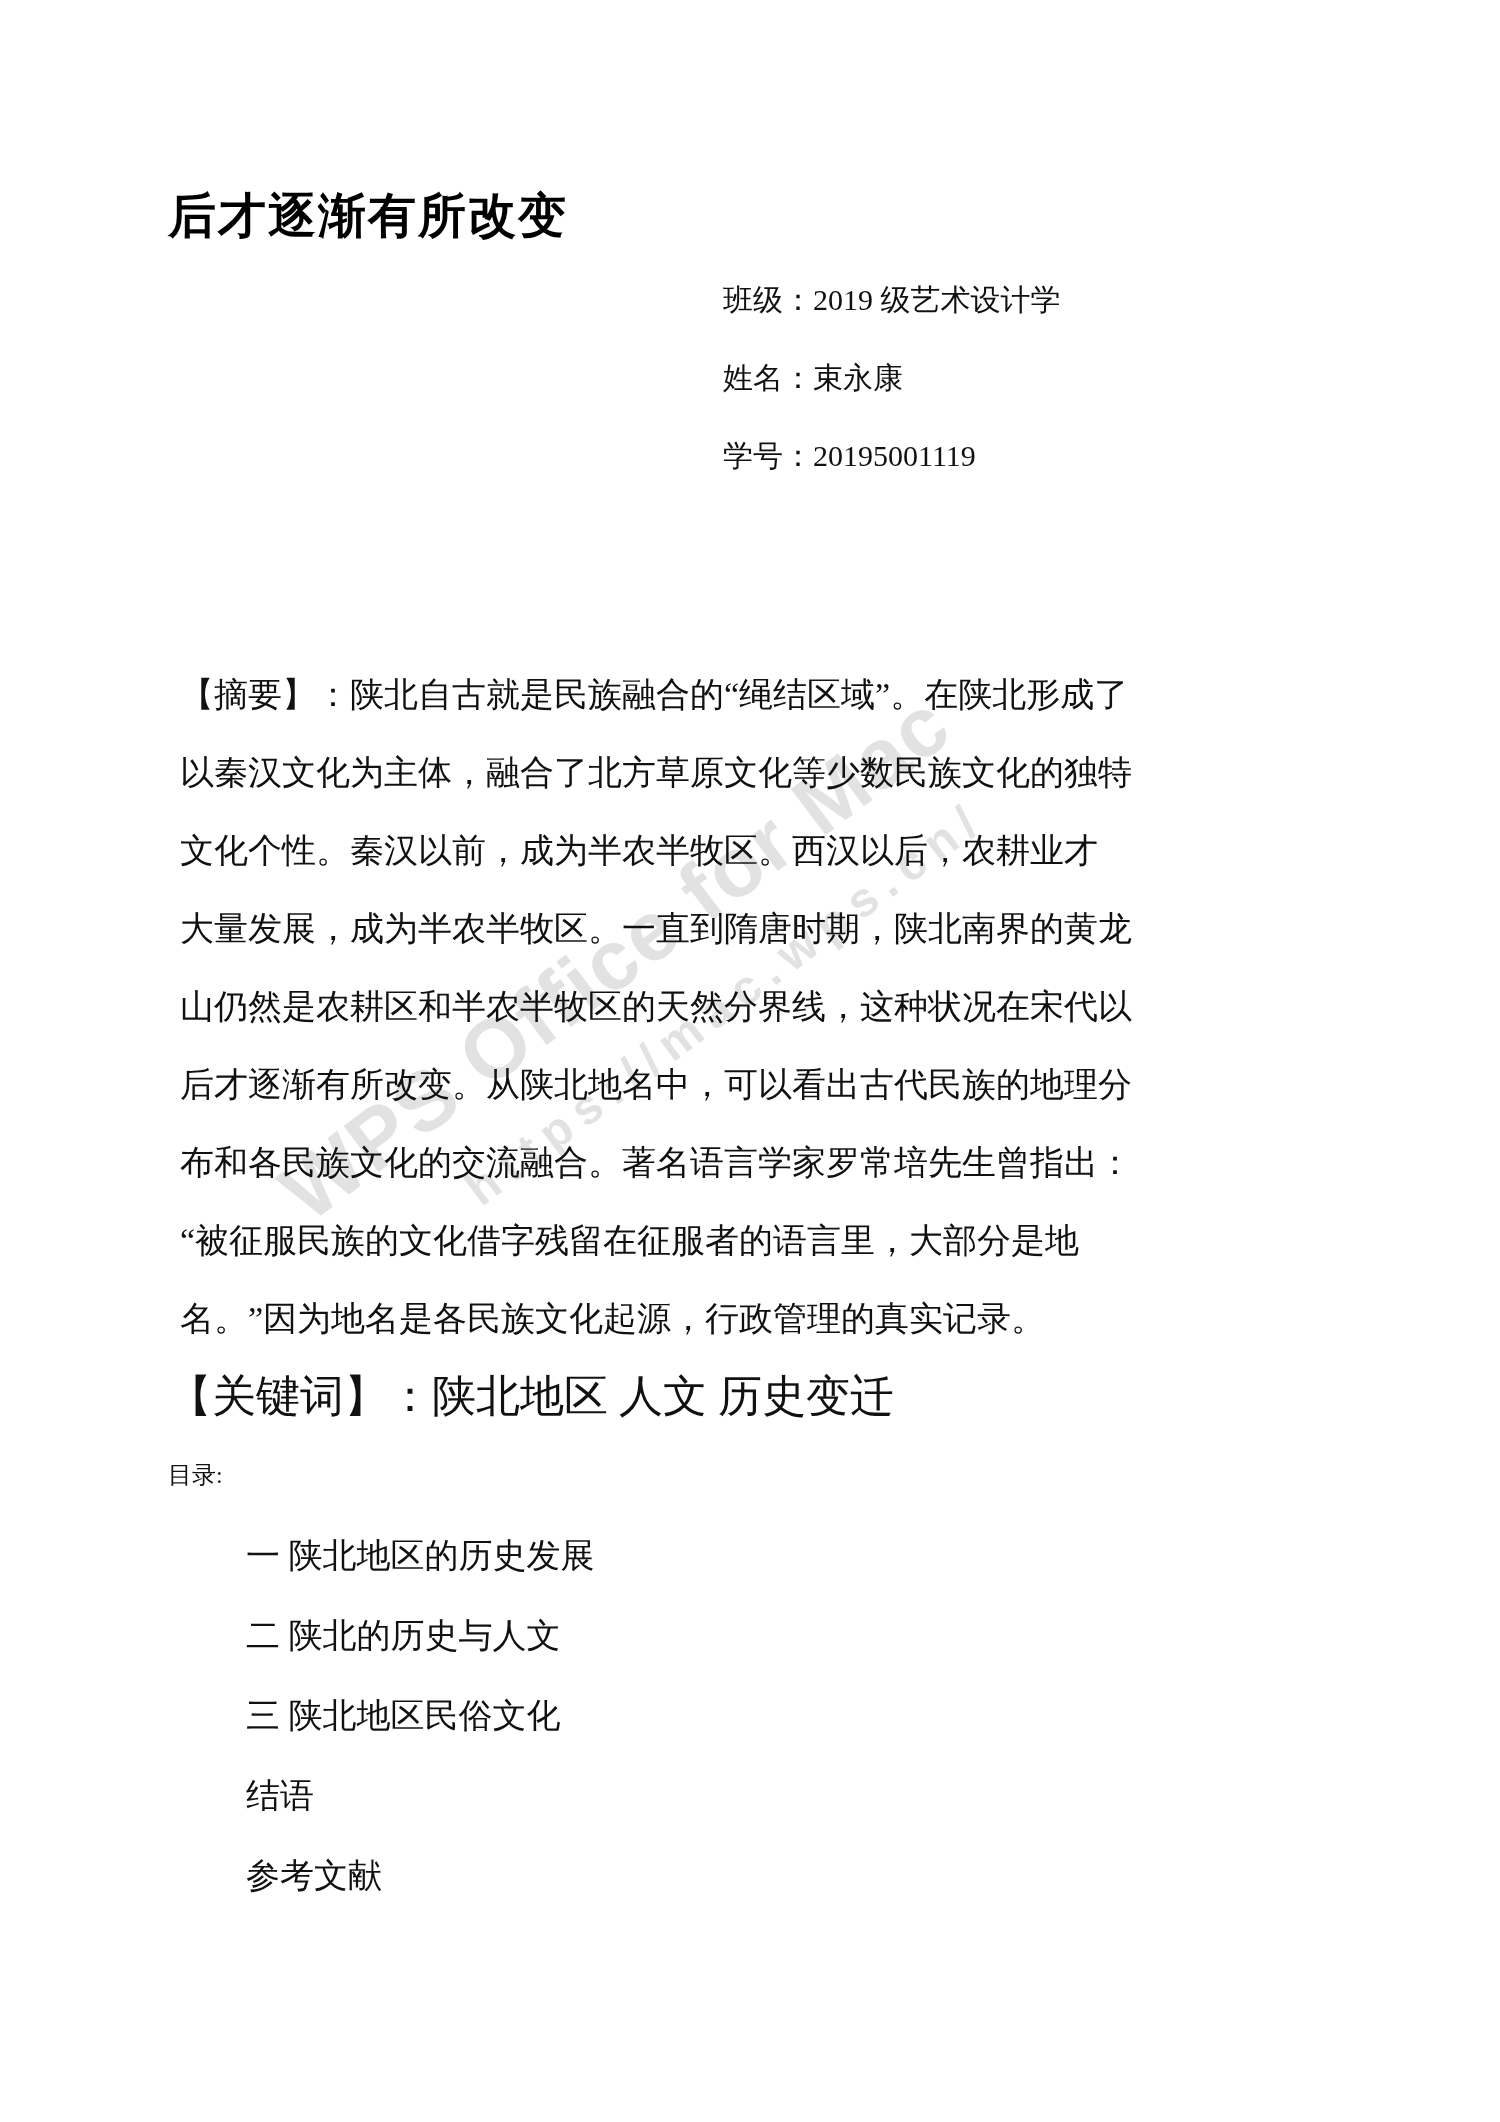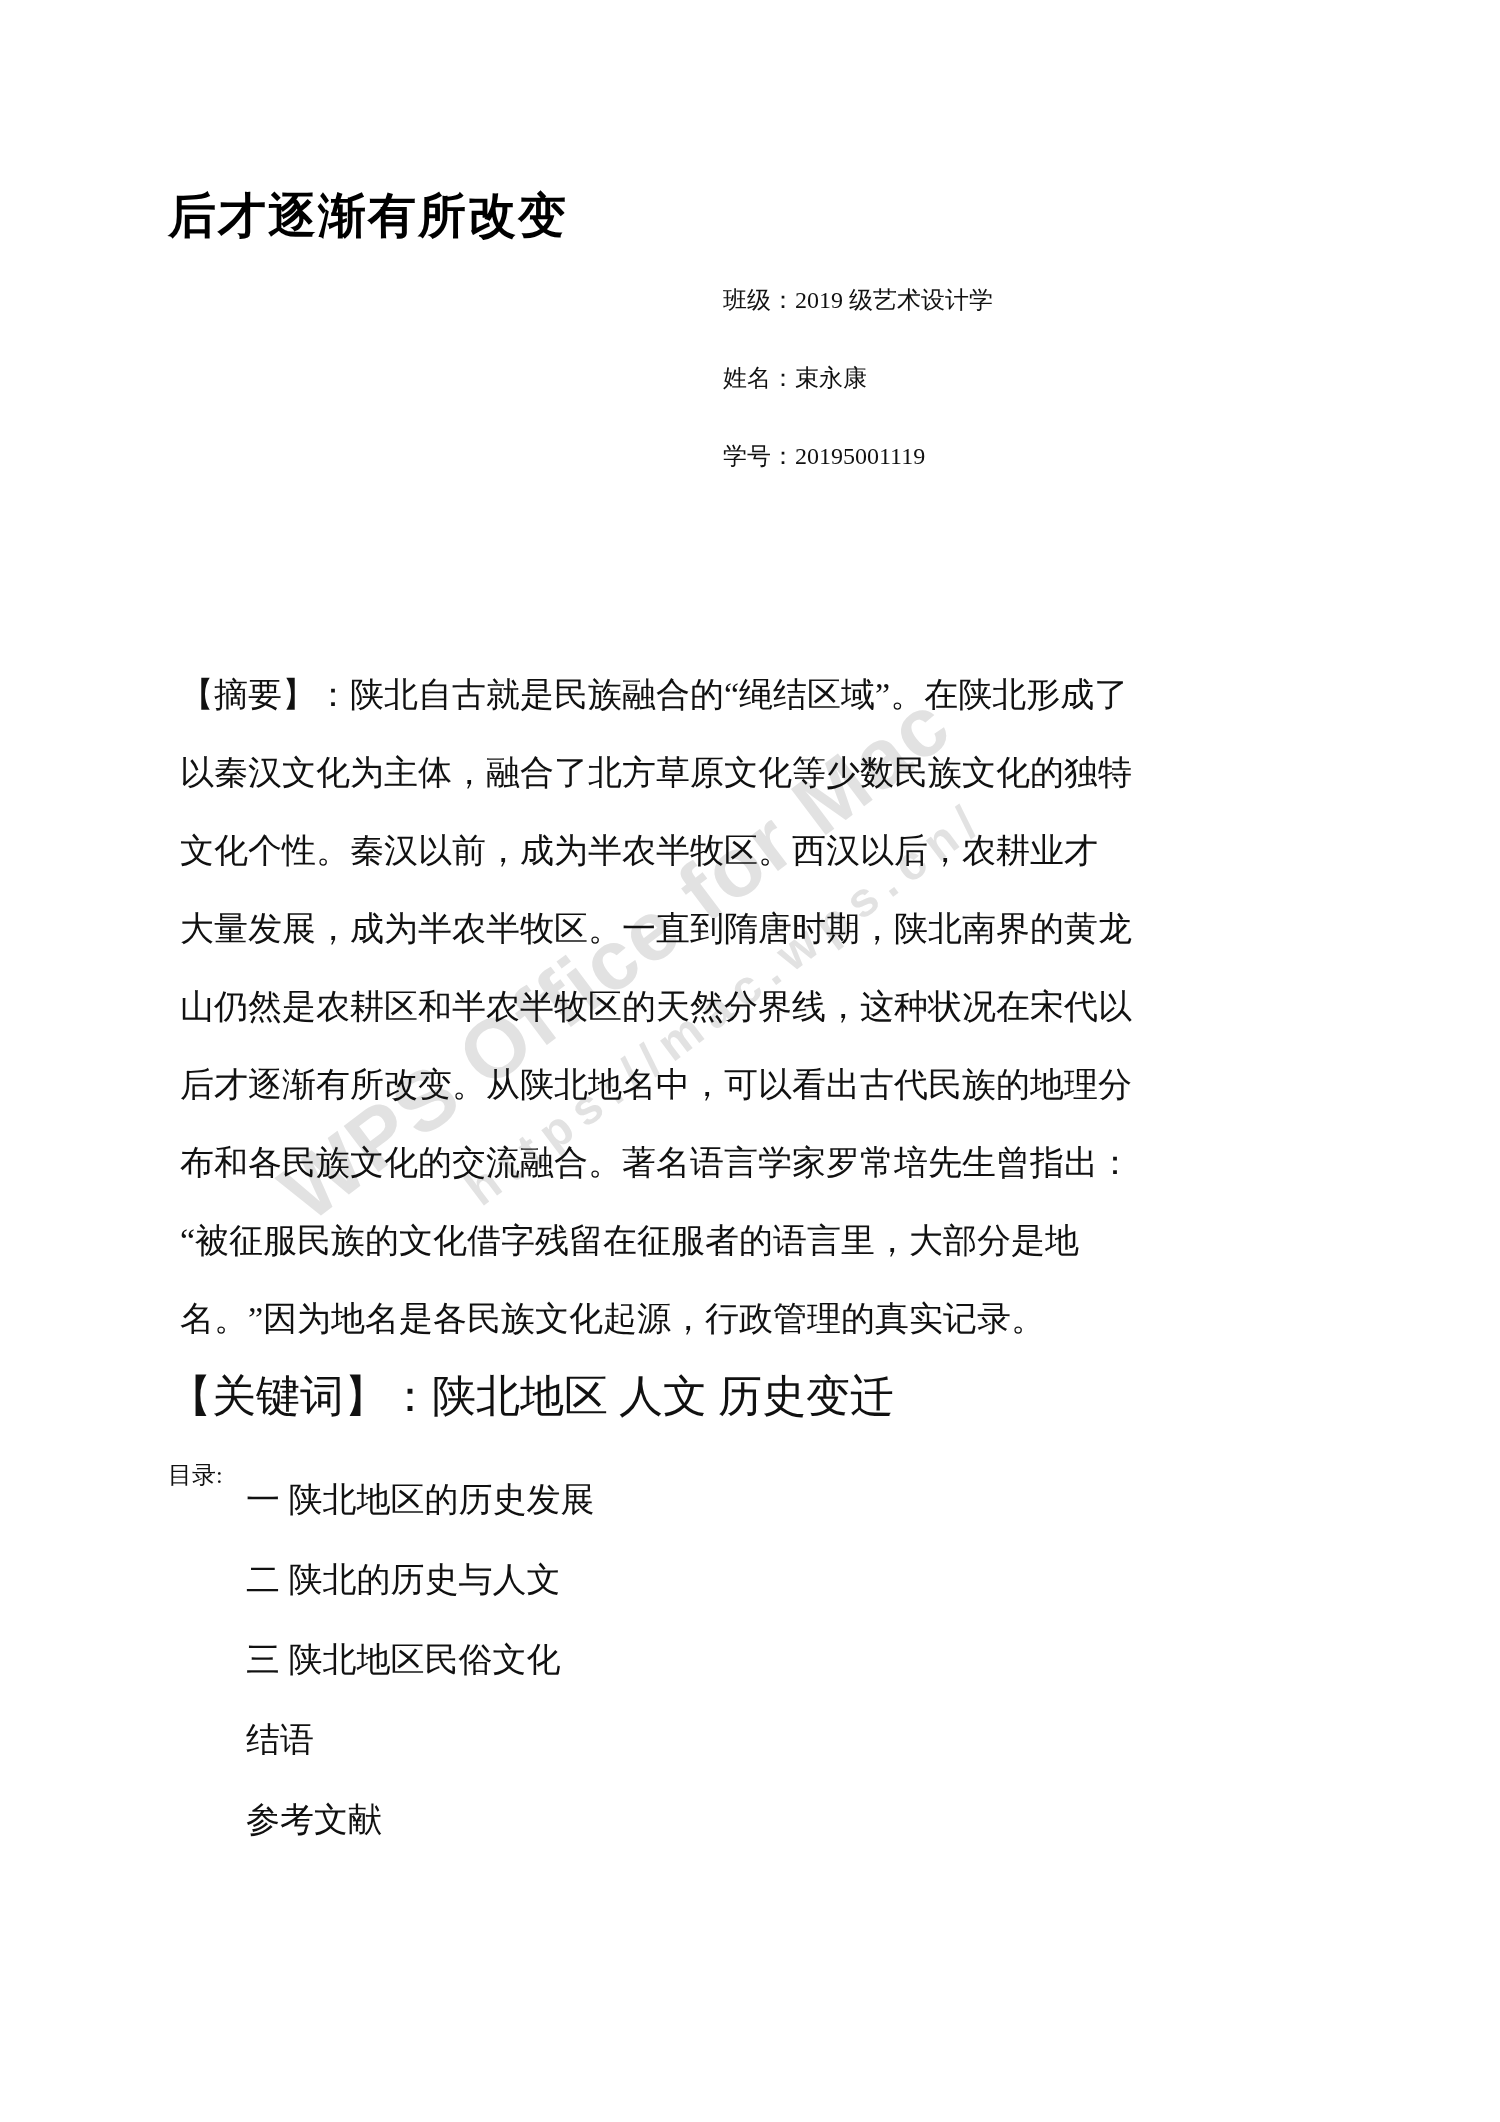--- a/index.html
+++ b/index.html
@@ -32,38 +32,38 @@
   .watermark .wm-line1 { font-size: 84px; letter-spacing: 2px; white-space: nowrap; }
   .watermark .wm-line2 { font-size: 48px; letter-spacing: 10px; margin-top: 26px; margin-left: 120px; white-space: nowrap; }
   .content { position: absolute; inset: 0; z-index: 1; }
   .doc-title {
     position: absolute; left: 168px; top: 184px;
     font-size: 48px; font-weight: bold; color: #000000;
     letter-spacing: 2px; white-space: pre-wrap;
   }
   .info-block {
     position: absolute; left: 723px; top: 261px;
-    font-size: 24px; line-height: 78px;
+    font-size: 30px; line-height: 78px;
   }
   .info-line { white-space: pre-wrap; }
   .abstract {
     position: absolute; left: 168px; top: 656px;
     width: 1180px; font-size: 34px; line-height: 78px;
   }
   .abstract-line { white-space: pre-wrap; margin-left: 12px; }
   .keywords-line {
     position: absolute; left: 168px; top: 1358px;
     font-size: 44px; line-height: 78px; white-space: pre-wrap;
   }
   .toc-label {
     position: absolute; left: 168px; top: 1436px;
     font-size: 24px; line-height: 78px; white-space: pre-wrap;
   }
   .toc-list {
-    position: absolute; left: 246px; top: 1460px;
+    position: absolute; left: 246px; top: 1516px;
     font-size: 34px; line-height: 80px; font-family: Liberation Serif, serif;
   }
   .toc-item { white-space: pre-wrap; }
 </style>
 </head>
 <body>
 
 <div class="page">
 
   <div class="watermark">

